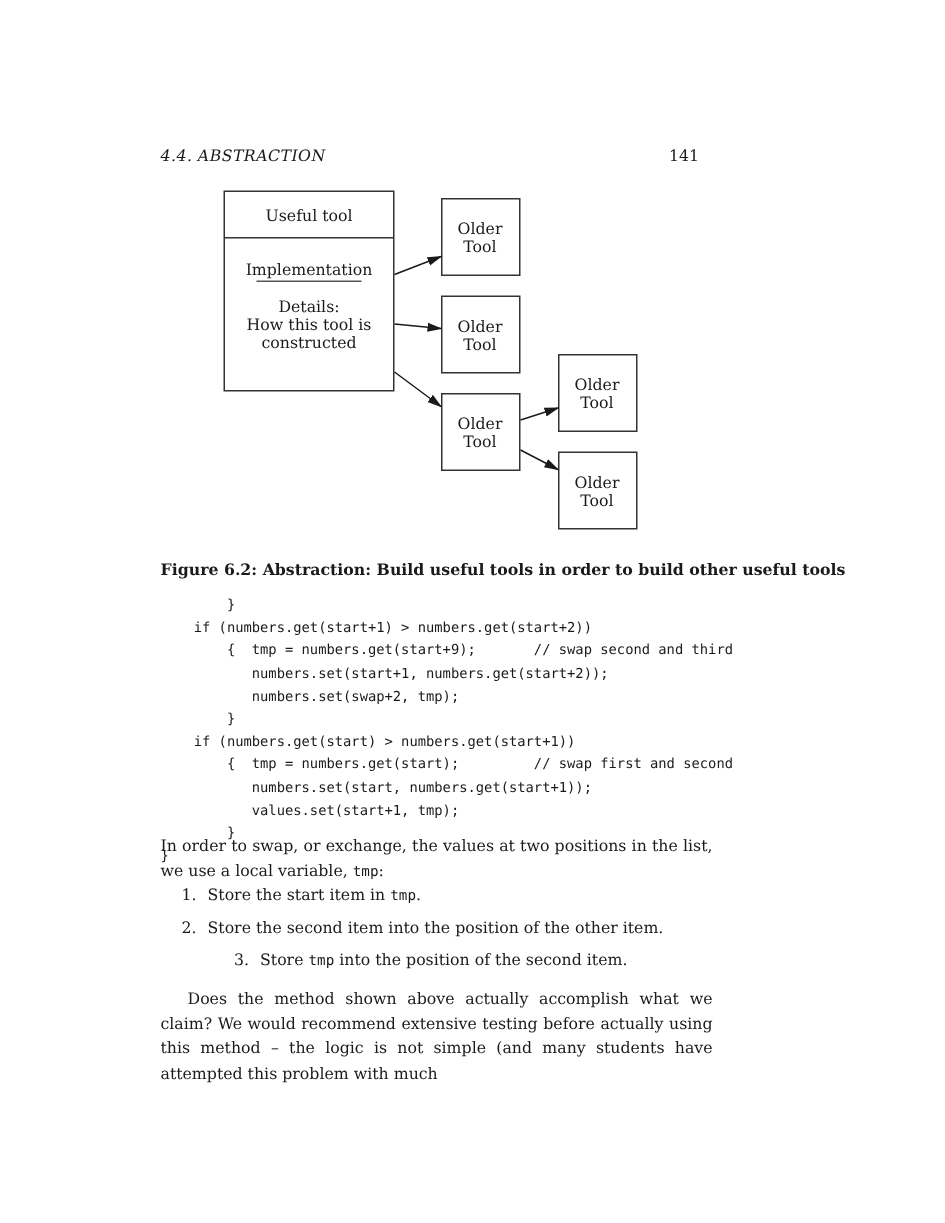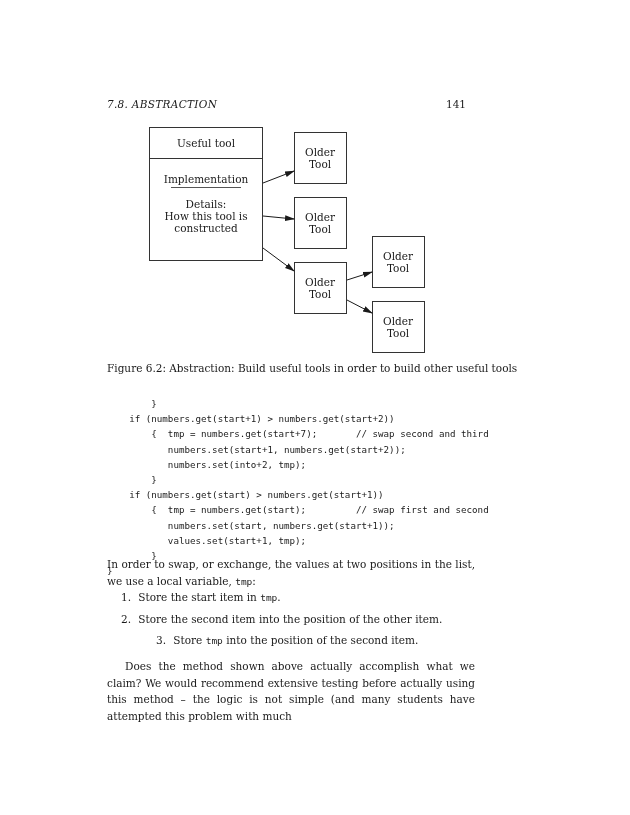--- a/index.html
+++ b/index.html
@@ -3,34 +3,34 @@
 <meta charset="utf-8">
 <style>
   html, body { margin:0; padding:0; background:#ffffff; }
   body { width:630px; height:815px; position:relative; overflow:hidden;
          font-family:"DejaVu Serif","Liberation Serif",serif; color:#1a1a1a; }
   .abs { position:absolute; }
   .header { font-size:10.5px; }
   .header-left { left:107px; top:98px; font-style:italic; letter-spacing:0.3px; }
   .header-right { left:446px; top:98px; }
   .diagram { position:absolute; left:0; top:0; width:630px; height:370px; }
-  .caption { left:107px; top:362px; font-size:10.5px; white-space:nowrap; }
+  .caption { left:107px; top:374px; font-size:10.5px; white-space:nowrap;font-weight:bold; }
   .code { left:107px; top:396px; font-family:"DejaVu Sans Mono","Liberation Mono",monospace;
           font-size:9.2px; line-height:15.2px; white-space:pre; margin:0; }
   .para { position:absolute; left:107px; width:368px; font-size:10.5px; line-height:16.5px; text-align:justify; }
   .mono { font-family:"DejaVu Sans Mono","Liberation Mono",monospace; font-size:9.5px; }
   .list-item { position:absolute; left:121px; font-size:10.5px; white-space:nowrap; }
   .list-item .num { display:inline-block; width:14px; }
   .indent { display:inline-block; width:18px; }
   svg text { font-family:"DejaVu Serif","Liberation Serif",serif; font-size:10.5px; fill:#1a1a1a; }
 </style>
 </head>
 <body>
 
-<div class="abs header header-left">7.8.  ABSTRACTION</div>
+<div class="abs header header-left">4.4.  ABSTRACTION</div>
 <div class="abs header header-right">141</div>
 
 <svg class="diagram" width="630" height="370" viewBox="0 0 630 370">
   <defs>
     <marker id="arr" markerWidth="10" markerHeight="8" refX="9" refY="4" orient="auto" markerUnits="userSpaceOnUse">
       <path d="M0,1 L10,4 L0,7 Z" fill="#1a1a1a"></path>
     </marker>
   </defs>
 
   <g>
@@ -76,23 +76,23 @@
     <line x1="263" y1="248" x2="294" y2="271" marker-end="url(#arr)"></line>
     <line x1="347" y1="280" x2="372" y2="272" marker-end="url(#arr)"></line>
     <line x1="347" y1="300" x2="372" y2="313" marker-end="url(#arr)"></line>
   </g>
 </svg>
 
 <div class="abs caption">Figure 6.2: Abstraction: Build useful tools in order to build other useful tools</div>
 
 <pre class="abs code"><span>        }</span>
 <span>    if (numbers.get(start+1) &gt; numbers.get(start+2))</span>
-<span>        {  tmp = numbers.get(start+7);       // swap second and third</span>
+<span>        {  tmp = numbers.get(start+9);       // swap second and third</span>
 <span>           numbers.set(start+1, numbers.get(start+2));</span>
-<span>           numbers.set(into+2, tmp);</span>
+<span>           numbers.set(swap+2, tmp);</span>
 <span>        }</span>
 <span>    if (numbers.get(start) &gt; numbers.get(start+1))</span>
 <span>        {  tmp = numbers.get(start);         // swap first and second</span>
 <span>           numbers.set(start, numbers.get(start+1));</span>
 <span>           values.set(start+1, tmp);</span>
 <span>        }</span>
 <span>}</span></pre>
 
 <div class="para" style="top:556px;"><span>In order to swap, or exchange, the values at two positions in the list, we use a local variable, </span><span class="mono">tmp</span><span>:</span></div>
 

